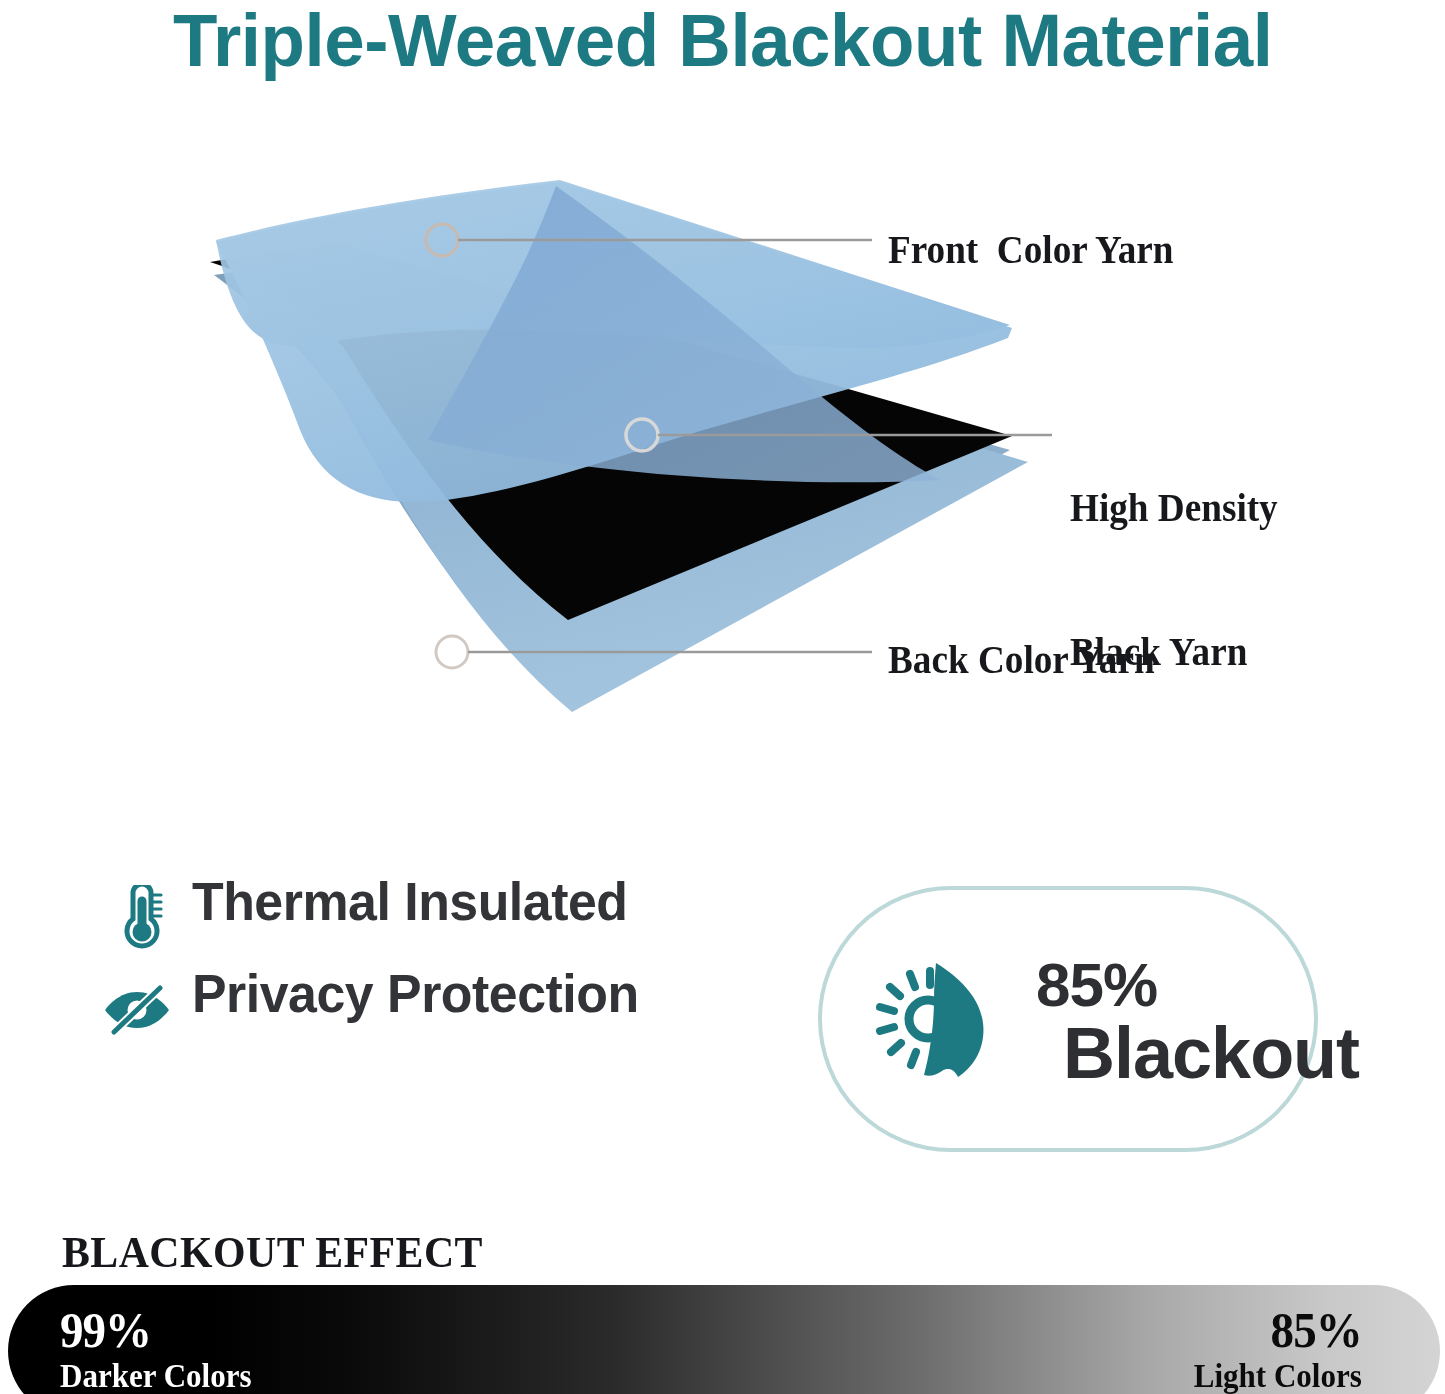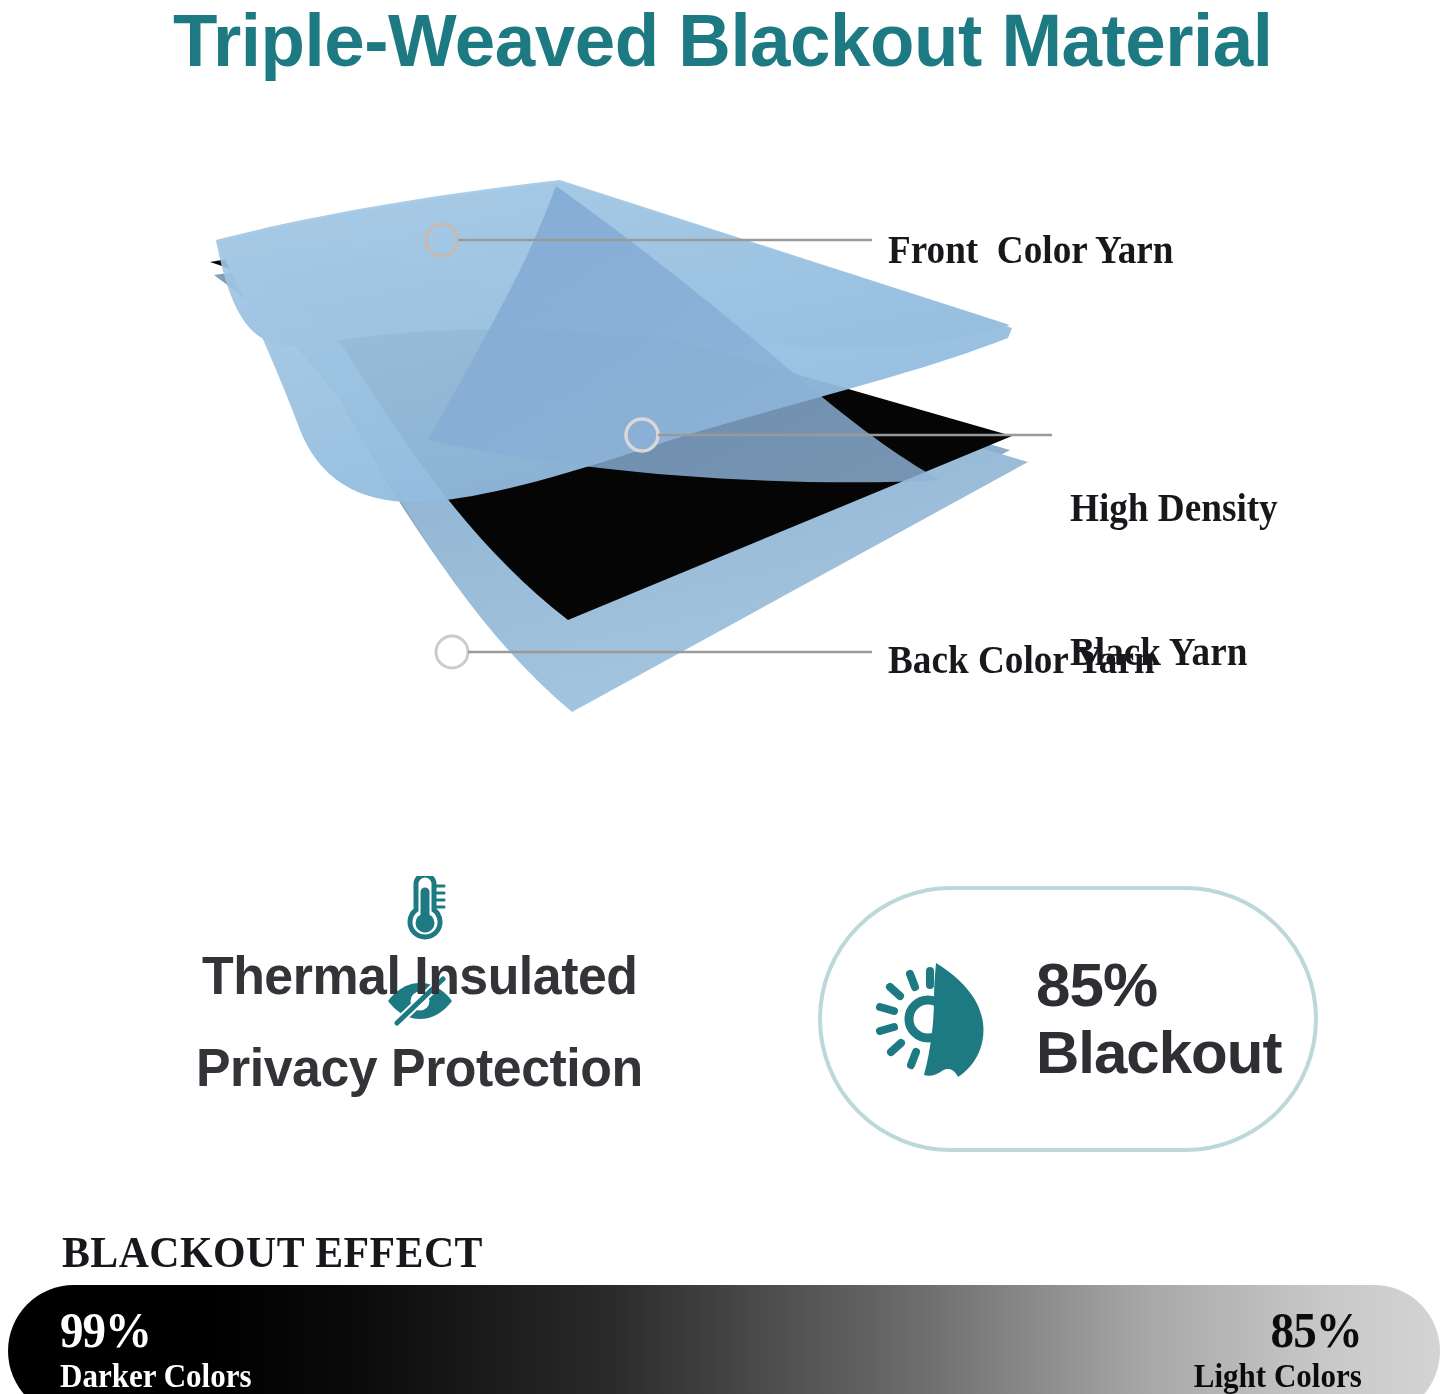--- a/index.html
+++ b/index.html
@@ -63,23 +63,21 @@
 
   
   #features-list {
     position: absolute;
     left: 100px;
     top: 872px;
     width: 640px;
   }
   .feature-row {
     display: flex;
-    align-items: center;
     height: 92px;
-    flex-direction: column;
   }
   .feature-icon {
     width: 74px;
     flex: 0 0 74px;
     display: flex;
     align-items: center;
     justify-content: center;
     color: #1e7a82;
   }
   .feature-label {
@@ -122,23 +120,24 @@
     font-weight: bold;
     color: #2e2f32;
     letter-spacing: -1px;
   }
   #badge-percent {
     font-size: 62px;
     line-height: 68px;
     display: block;
   }
   #badge-word {
-    font-size: 60px;
+    font-size: 72px;
     line-height: 68px;
     display: block;
+    margin-left: 27px;
   }
 
   
   #blackout-effect-heading {
     position: absolute;
     left: 62px;
     top: 1228px;
     font-family: "Liberation Serif", serif;
     font-weight: bold;
     font-size: 44px;

